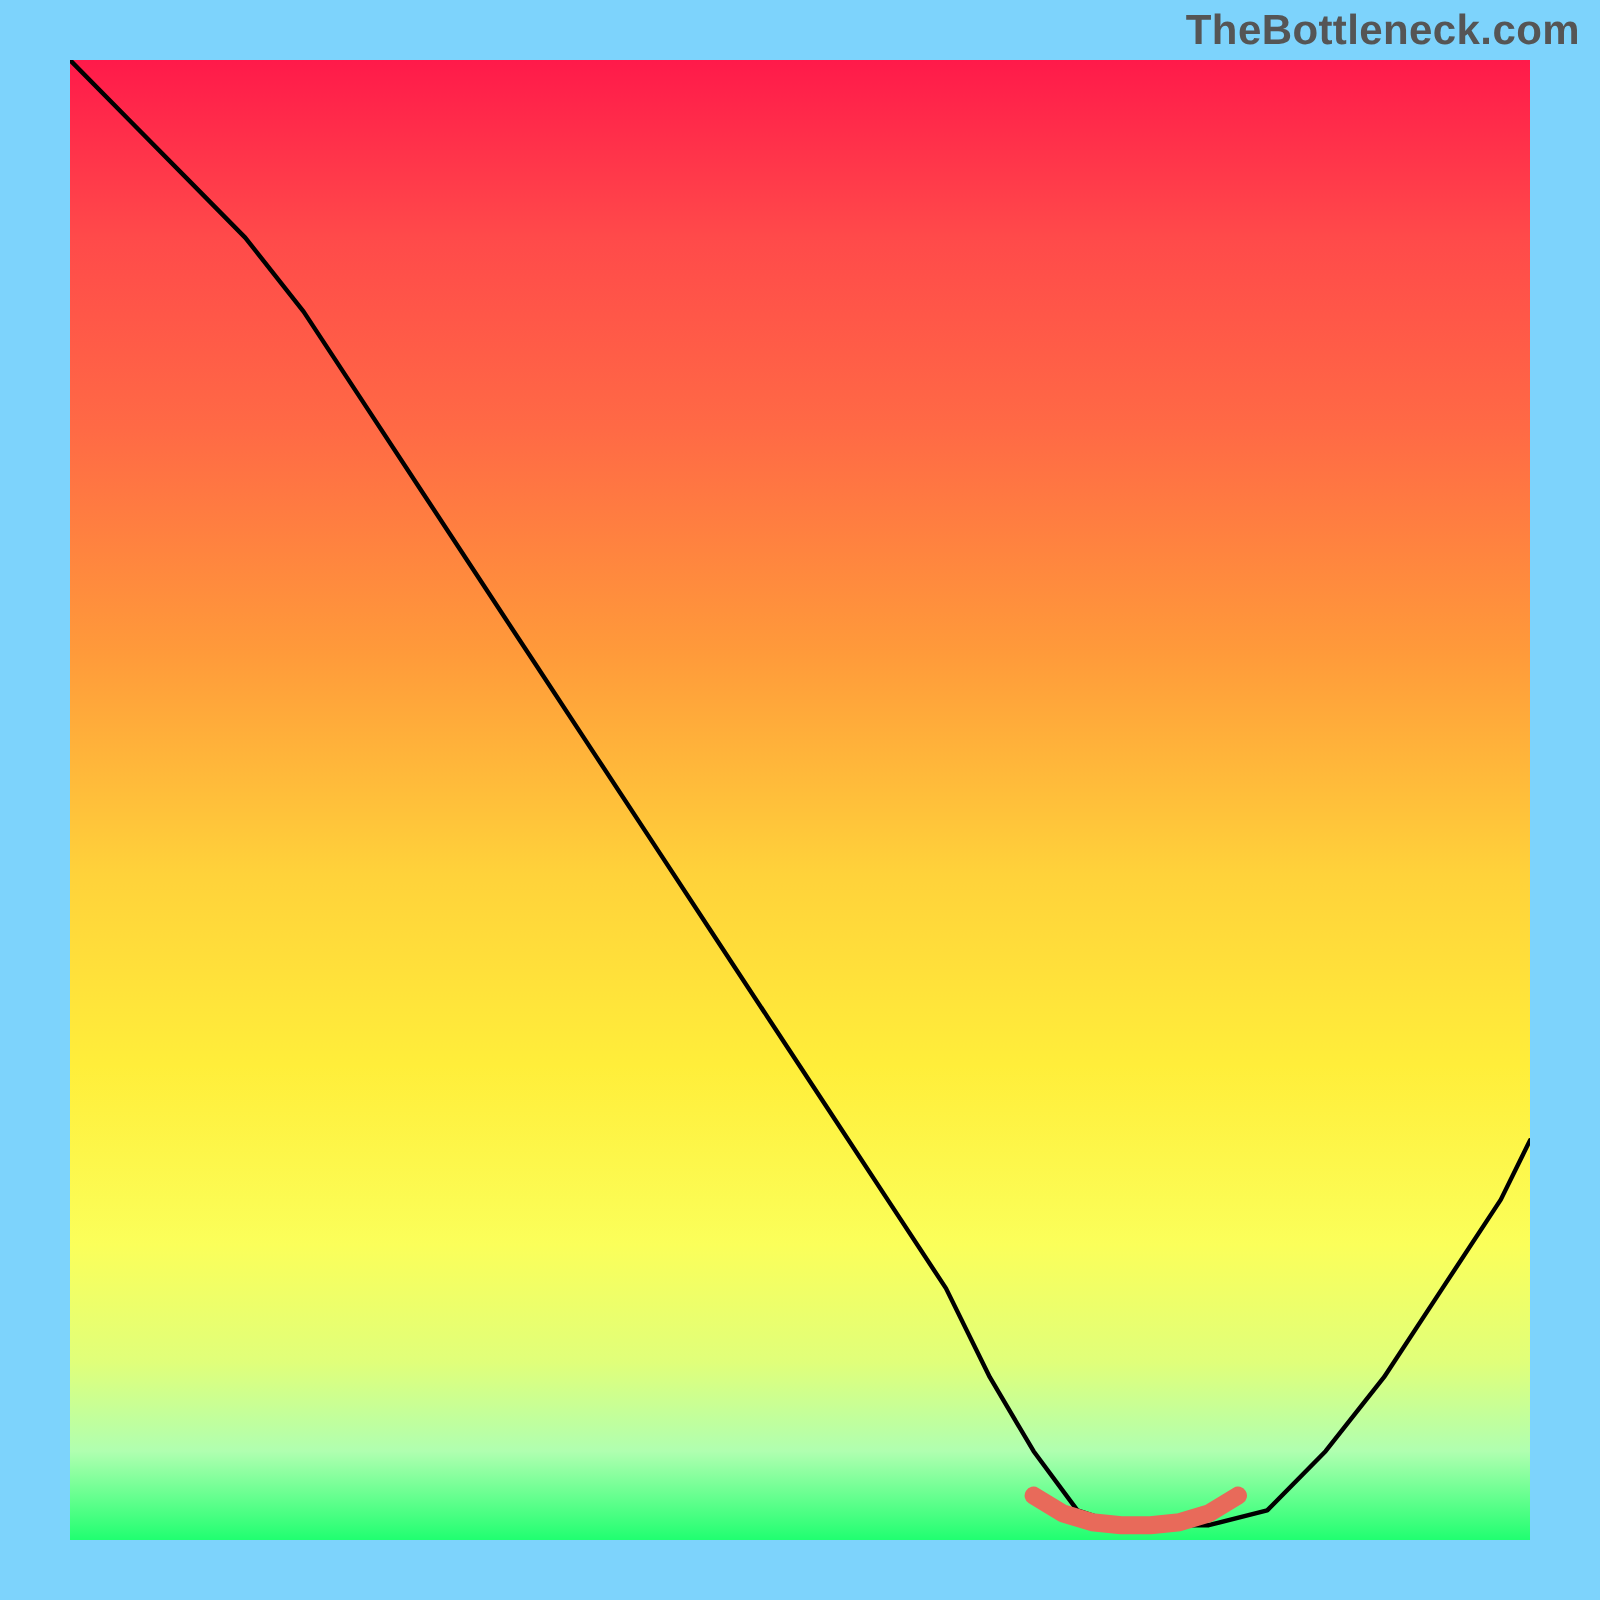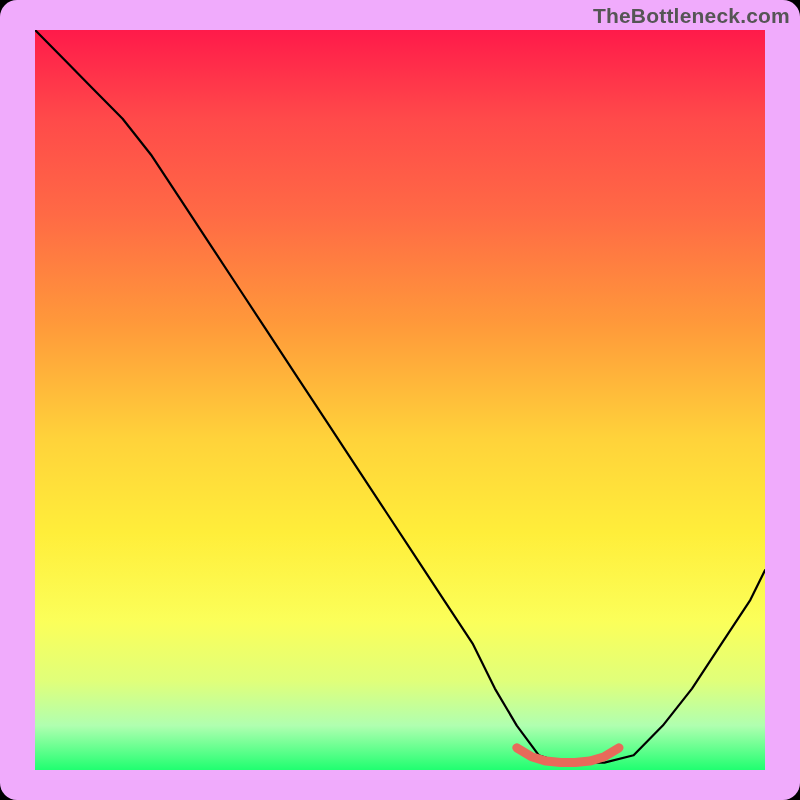--- a/index.html
+++ b/index.html
@@ -8,22 +8,21 @@
     width: 800px;
     height: 800px;
     background: #000;
     overflow: hidden;
     font-family: Arial, Helvetica, sans-serif;
   }
   .frame {
     position: relative;
     width: 800px;
     height: 800px;
-    background: #f0abfc;
-    border-radius: 17px;
+    background: #7dd3fc;
   }
   .watermark {
     position: absolute;
     top: 4px;
     right: 10px;
     color: #555;
     font-size: 21px;
     font-weight: 600;
     letter-spacing: 0.2px;
     z-index: 5;

